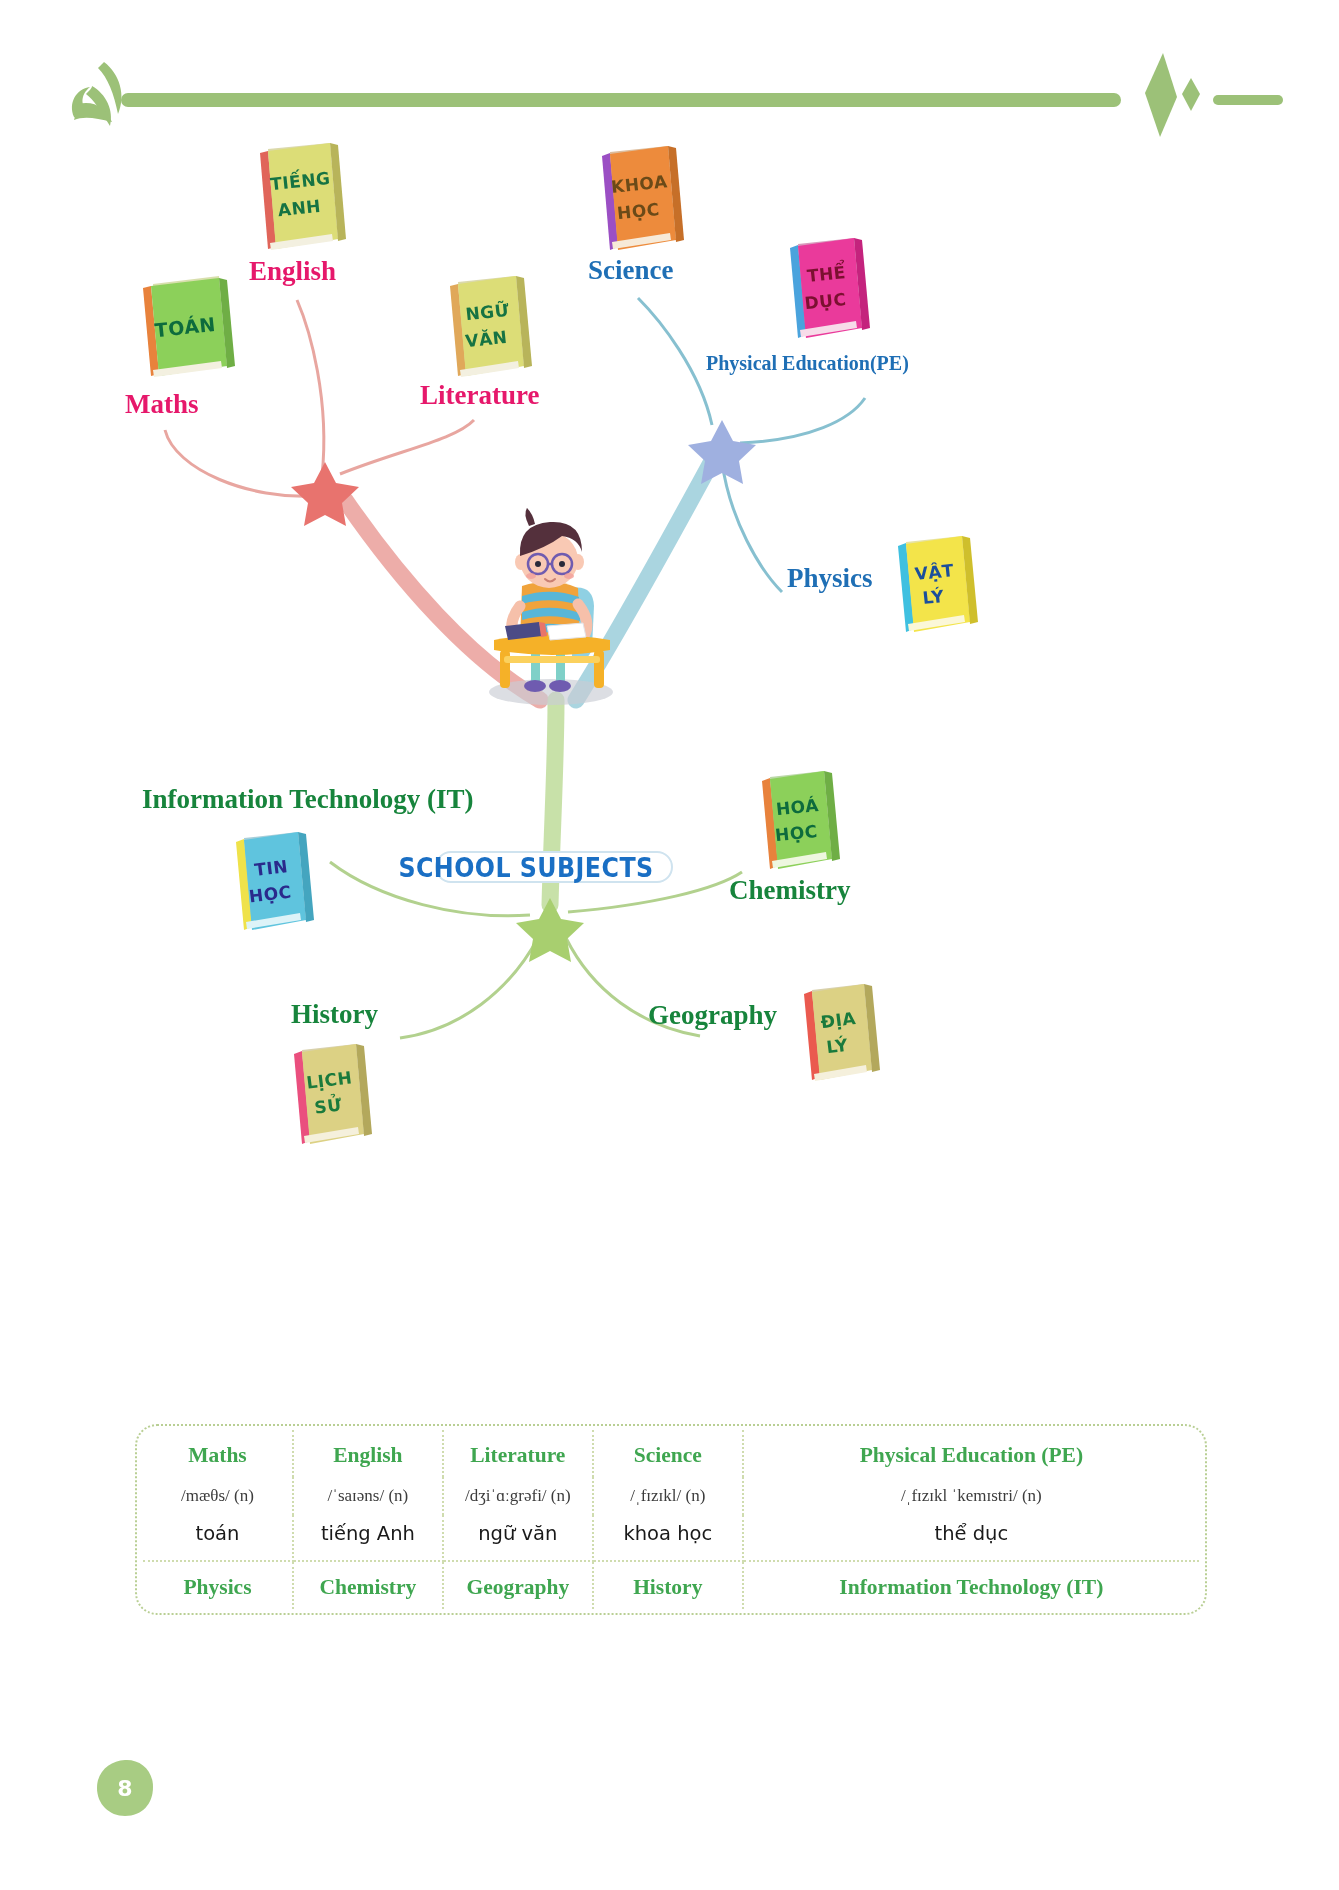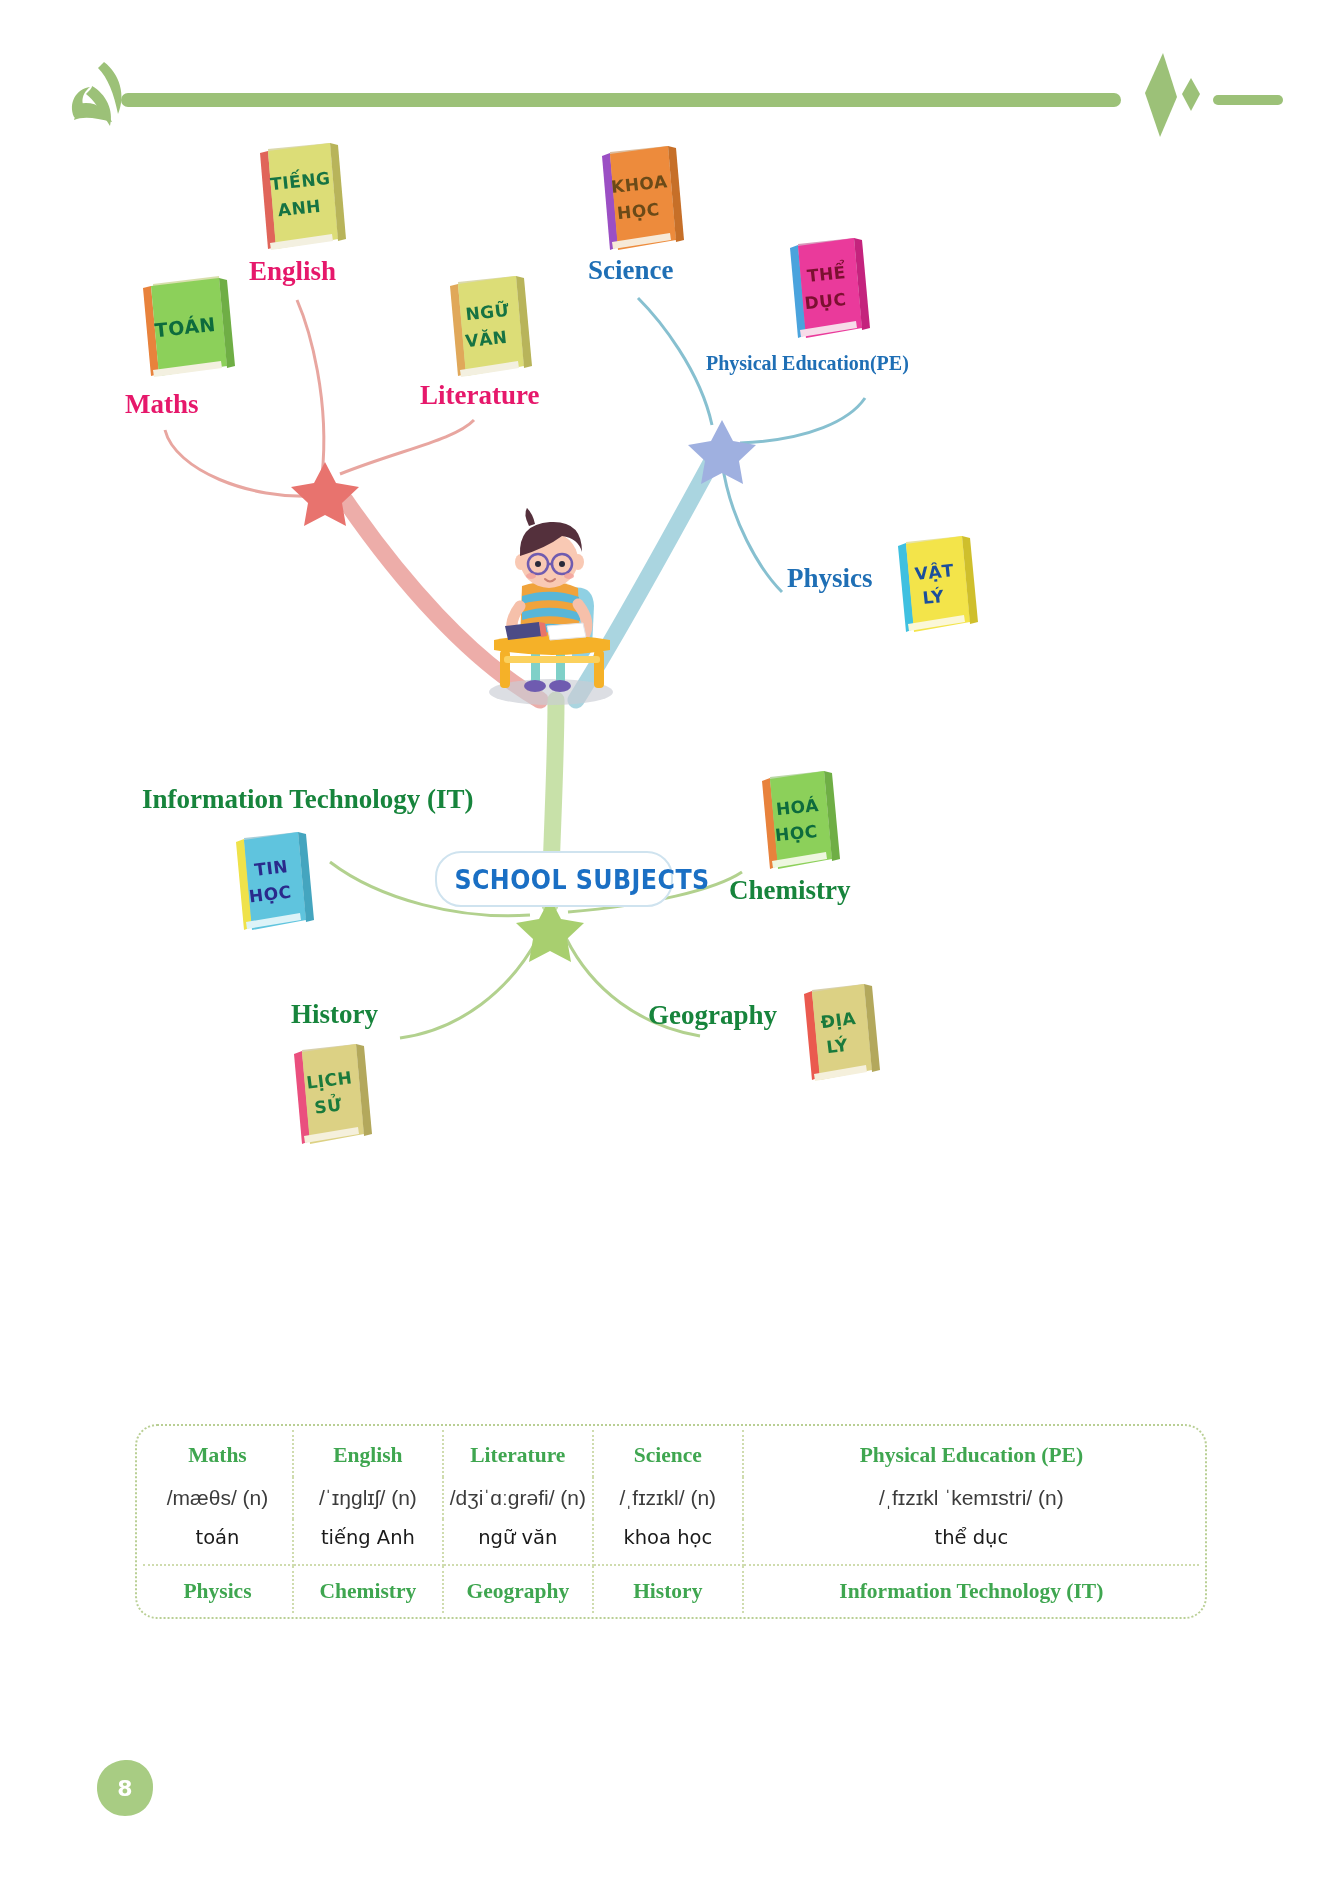--- a/index.html
+++ b/index.html
@@ -36,25 +36,25 @@
     white-space:nowrap;
   }
   .lbl-pink  { color:#e6186b; }
   .lbl-blue  { color:#1f6fb5; }
   .lbl-green { color:#17843c; }
 
   
   #center-badge {
     position:absolute;
     left:435px; top:851px;
-    width:238px; height:56px;
+    width:238px; height:32px;
     border:2px solid #cfe3ef;
     border-radius:26px;
     background:#ffffff;
-    display:flex; align-items:center; justify-content:flex-start;
+    display:flex; align-items:center; justify-content:flex-end;
   }
   #center-badge span {
     font-family:"DejaVu Sans", sans-serif;
     font-weight:bold;
     font-size:27px;
     letter-spacing:0.5px;
     color:#1a6fc4;
     transform:scaleX(0.88);
     white-space:nowrap;
   }
@@ -79,22 +79,22 @@
   td.last { border-right:none; }
   tr.row-sep > td { border-bottom:2px dotted #cfdcae; }
   .cell-en {
     font-family:"Liberation Serif", serif;
     font-weight:bold;
     font-size:21.5px;
     color:#3fa650;
     padding:13px 4px 9px;
   }
   .cell-ipa {
-    font-family:Liberation Sans, sans-serif;
-    font-size:21px;
+    font-family:Liberation Serif, serif;
+    font-size:17px;
     color:#3c3c3c;
     padding:9px 4px 9px;
   }
   .cell-vi {
     font-family:"DejaVu Sans", sans-serif;
     font-size:19.5px;
     color:#1a1a1a;
     padding:7px 4px 15px;
   }
   col.c1,col.c2,col.c3,col.c4 { width:14.2%; }
@@ -354,21 +354,21 @@
 
       <tr>
         <td class="cell-en">Maths</td>
         <td class="cell-en">English</td>
         <td class="cell-en">Literature</td>
         <td class="cell-en">Science</td>
         <td class="cell-en last">Physical Education (PE)</td>
       </tr>
       <tr>
         <td class="cell-ipa">/mæθs/ (n)</td>
-        <td class="cell-ipa">/ˈɪŋglɪʃ/ (n)</td>
+        <td class="cell-ipa">/ˈsaɪəns/ (n)</td>
         <td class="cell-ipa">/dʒiˈɑːgrəfi/ (n)</td>
         <td class="cell-ipa">/ˌfɪzɪkl/ (n)</td>
         <td class="cell-ipa last">/ˌfɪzɪkl ˈkemɪstri/ (n)</td>
       </tr>
       <tr class="row-sep">
         <td class="cell-vi">toán</td>
         <td class="cell-vi">tiếng Anh</td>
         <td class="cell-vi">ngữ văn</td>
         <td class="cell-vi">khoa học</td>
         <td class="cell-vi last">thể dục</td>

